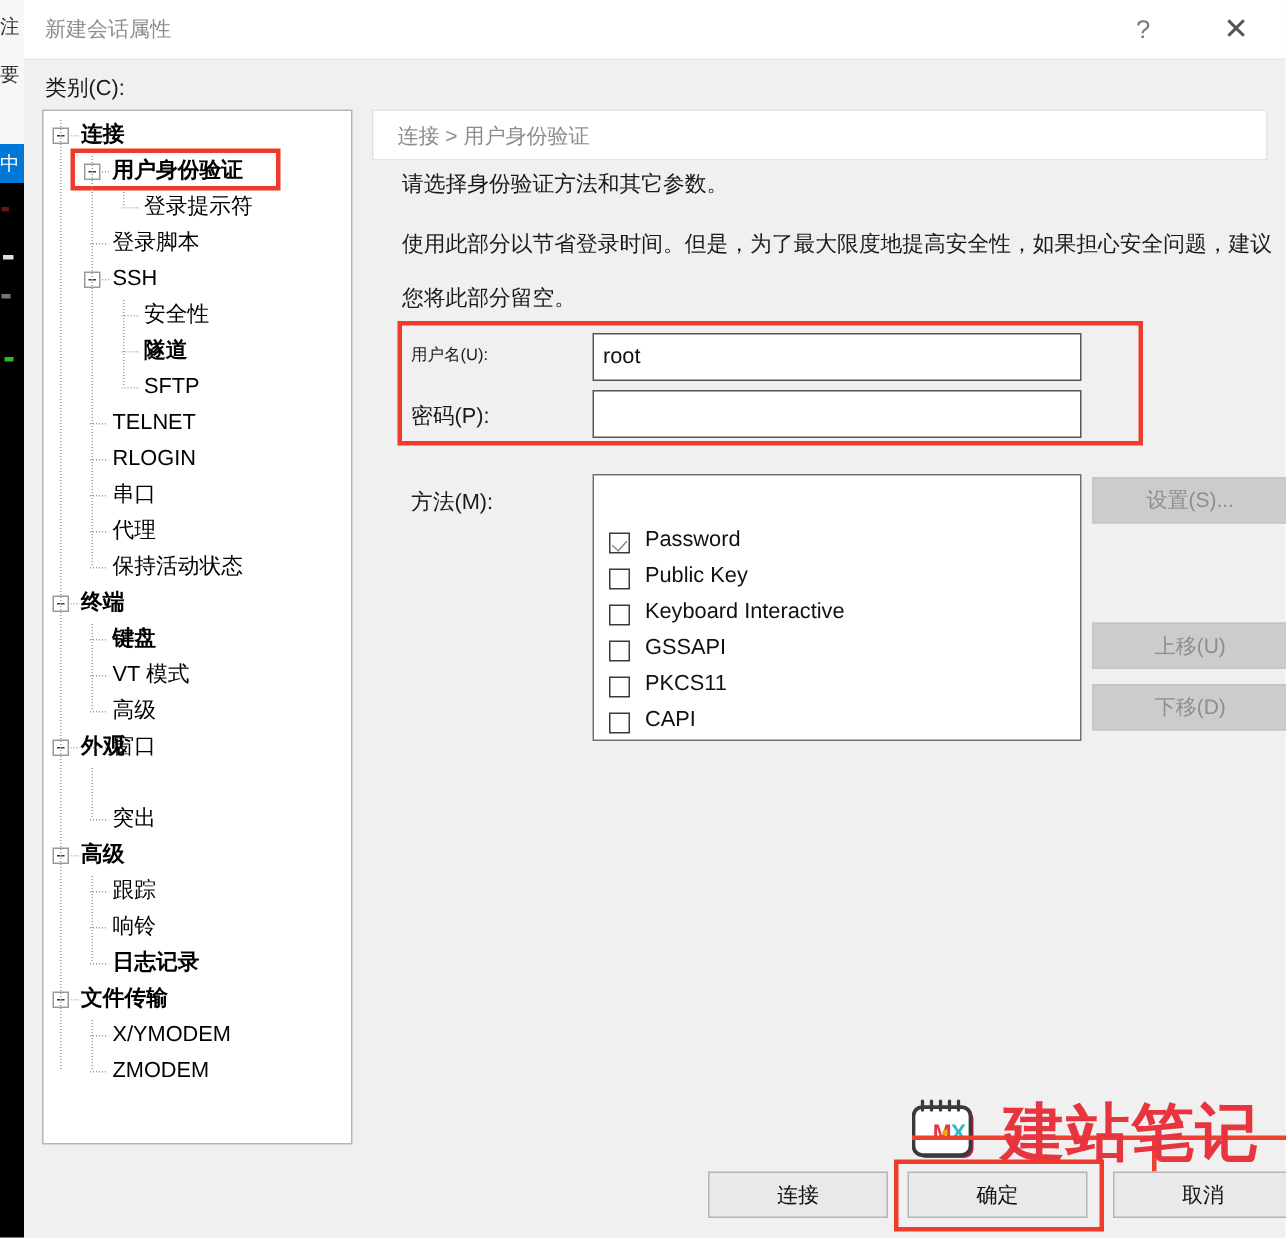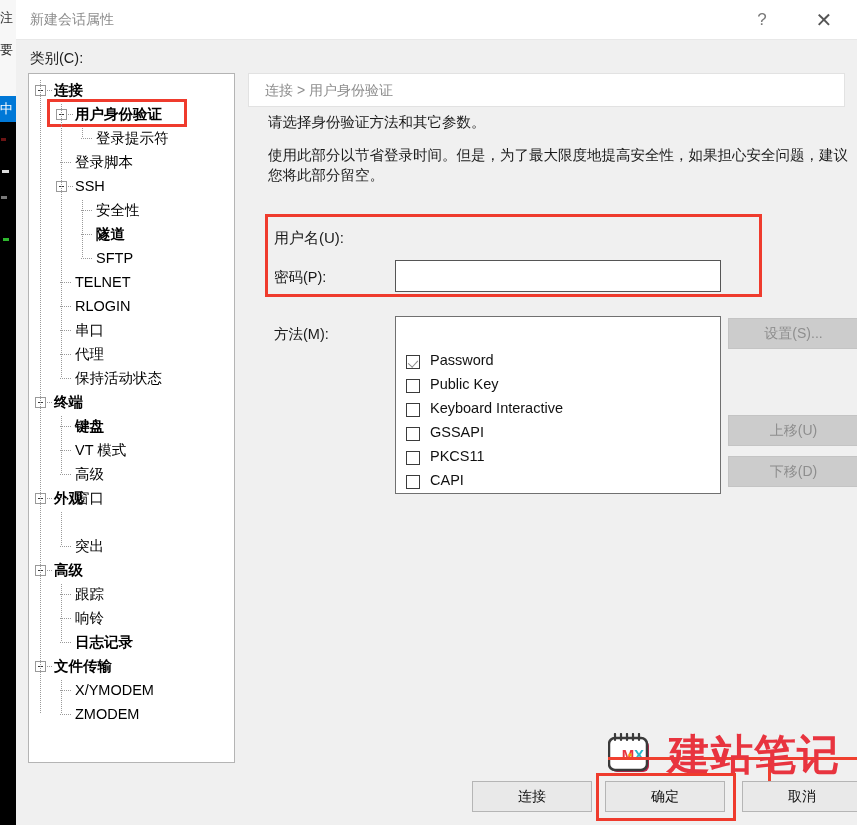--- a/index.html
+++ b/index.html
@@ -113,32 +113,32 @@
   #breadcrumb-text {
     position: absolute; left: 16px; top: 8px;
     font-size: 14px; color: #8d8d8d;
   }
   #desc1 {
     position: absolute; left: 252px; top: 113px;
     width: 580px; font-size: 14.5px; color: #1a1a1a;
   }
   #desc2 {
     position: absolute; left: 252px; top: 145px;
-    width: 584px; font-size: 14.5px; color: #1a1a1a; line-height: 20px;
+    width: 584px; font-size: 14.5px; color: #1a1a1a; line-height: 36px;
   }
 
   
   #cred-highlight {
     position: absolute; left: 249px; top: 214px;
     width: 497px; height: 83px;
     border: 3px solid #ef3b2d;
   }
   #label-username {
     position: absolute; left: 258px; top: 229px;
-    font-size: 15px; color: #1a1a1a;
+    font-size: 11px; color: #1a1a1a;
   }
   #label-password {
     position: absolute; left: 258px; top: 268px;
     font-size: 14.5px; color: #1a1a1a;
   }
   #input-username, #input-password {
     position: absolute; left: 379px;
     width: 326px; height: 32px;
     background: #fff; border: 1px solid #555;
     font-size: 14.5px; color: #111;
@@ -388,20 +388,21 @@
     </div>
 
   <div id="breadcrumb-bar">
     <div id="breadcrumb-text">连接 &gt; 用户身份验证</div>
   </div>
 
   <div id="desc1">请选择身份验证方法和其它参数。</div>
   <div id="desc2">使用此部分以节省登录时间。但是，为了最大限度地提高安全性，如果担心安全问题，建议您将此部分留空。</div>
 
   <div id="label-username">用户名(U):</div>
+  <input id="input-username" type="text" value="root" style="">
   <div id="label-password">密码(P):</div>
   <input id="input-password" type="password" value="" style="">
   <div id="cred-highlight"></div>
 
   <div id="label-methods">方法(M):</div>
   <div id="methods-box">
       <div class="method-row" style="top: 6px;">
         <div class="cb checked"></div>
         <div class="method-label">Password</div>
       </div>

